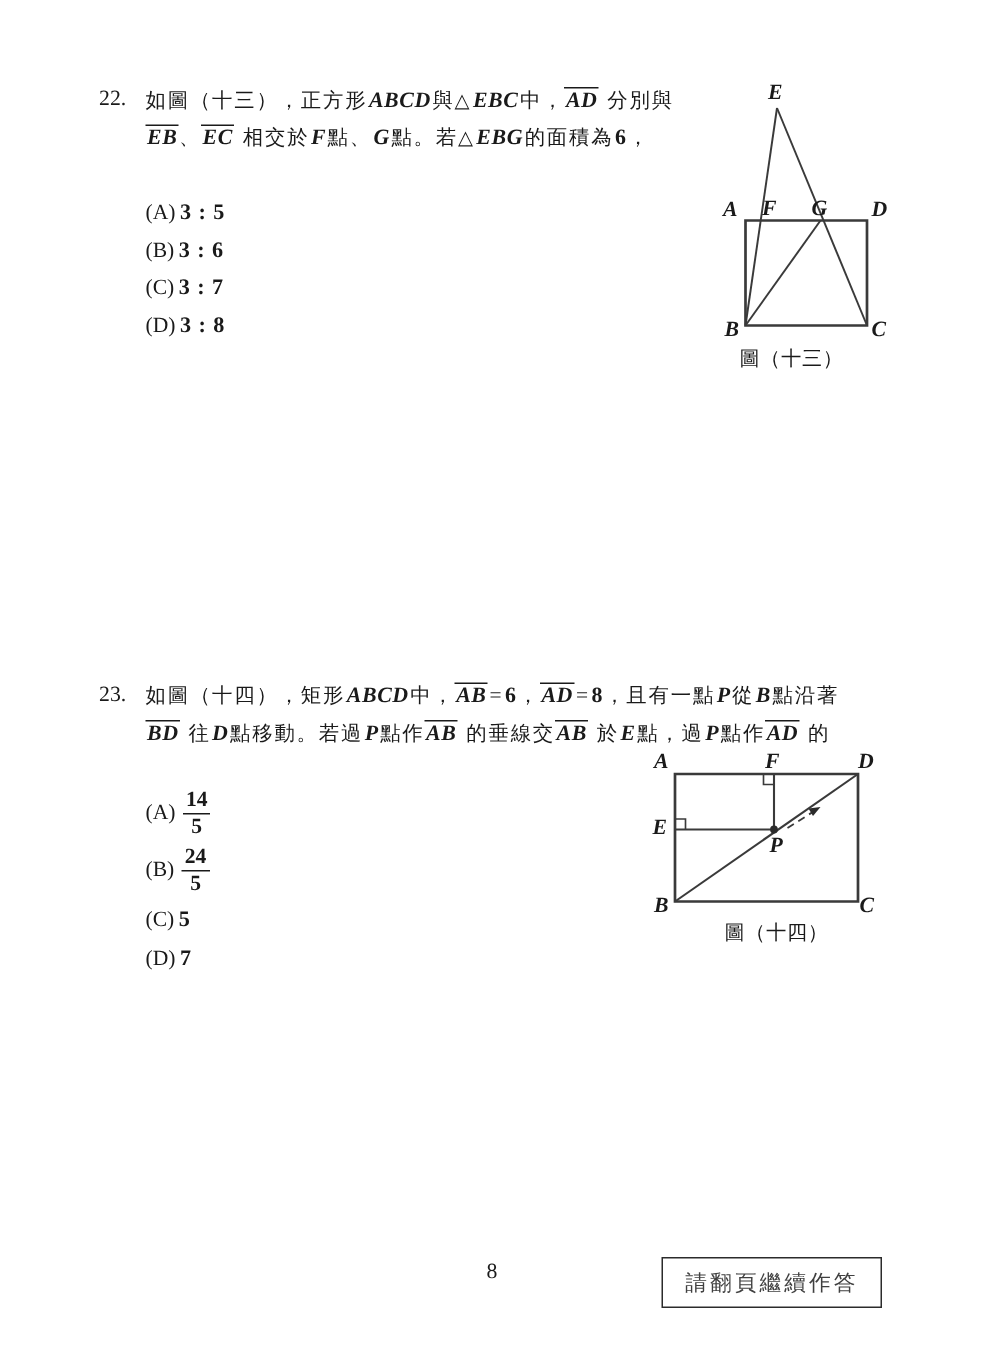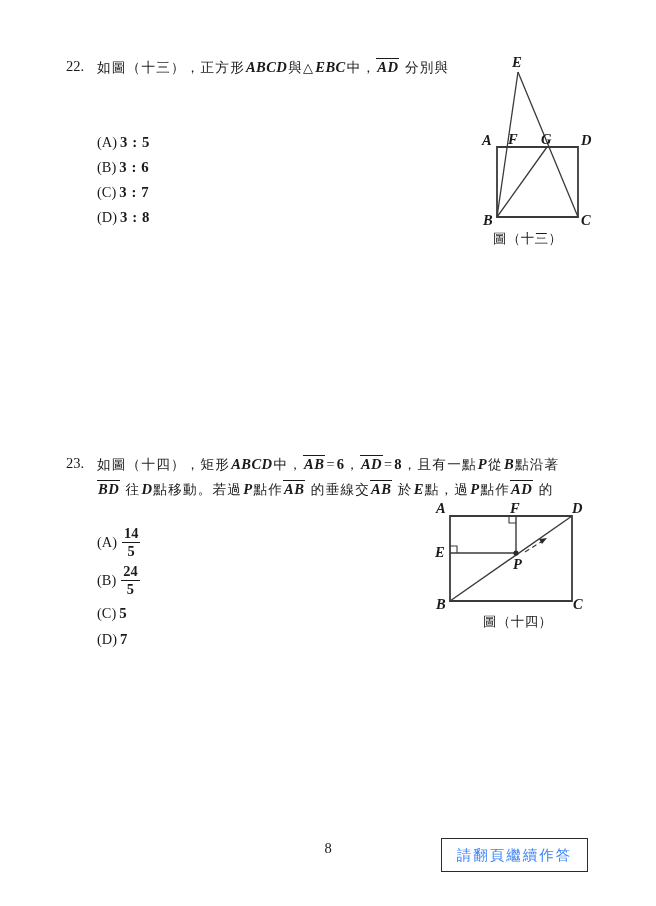--- a/index.html
+++ b/index.html
@@ -172,33 +172,36 @@
     top: 838px;
     width: 145px;
     height: 32px;
     border: 1.4px solid #2b2b2b;
     display: flex;
     align-items: center;
     justify-content: center;
     font-family: "DejaVu Serif", "Liberation Serif", serif;
     font-size: 14.5px;
     letter-spacing: 2px;
-    color: #3b82f6;
+    color: #404040;
   }
 </style>
 </head>
 <body>
 
 <div class="page">
 
   <div class="question q22">
     <div class="q-number">22.</div>
     <div class="q-body">
       <div class="q-line">
         <span class="cn">如圖（十三），正方形</span><span class="mi">ABCD</span><span class="cn">與</span><span class="tri">△</span><span class="mi">EBC</span><span class="cn">中，</span><span class="seg mi">AD</span><span class="cn">&nbsp;分別與</span>
+      </div>
+      <div class="q-line">
+        <span class="seg mi">EB</span><span class="cn">、</span><span class="seg mi">EC</span><span class="cn">&nbsp;相交於</span><span class="mi">F</span><span class="cn">點、</span><span class="mi">G</span><span class="cn">點。若</span><span class="tri">△</span><span class="mi">EBG</span><span class="cn">的面積為</span><span class="mn">6</span><span class="cn">，</span>
       </div>
     </div>
 
     <div class="options" style="top:75px;">
       <div class="opt-row" style="height:25px;">
         <span class="opt-tag">(A)</span>
         <span class="opt-val">3 : 5</span>
       </div>
       <div class="opt-row" style="height:25px;">
         <span class="opt-tag">(B)</span>

